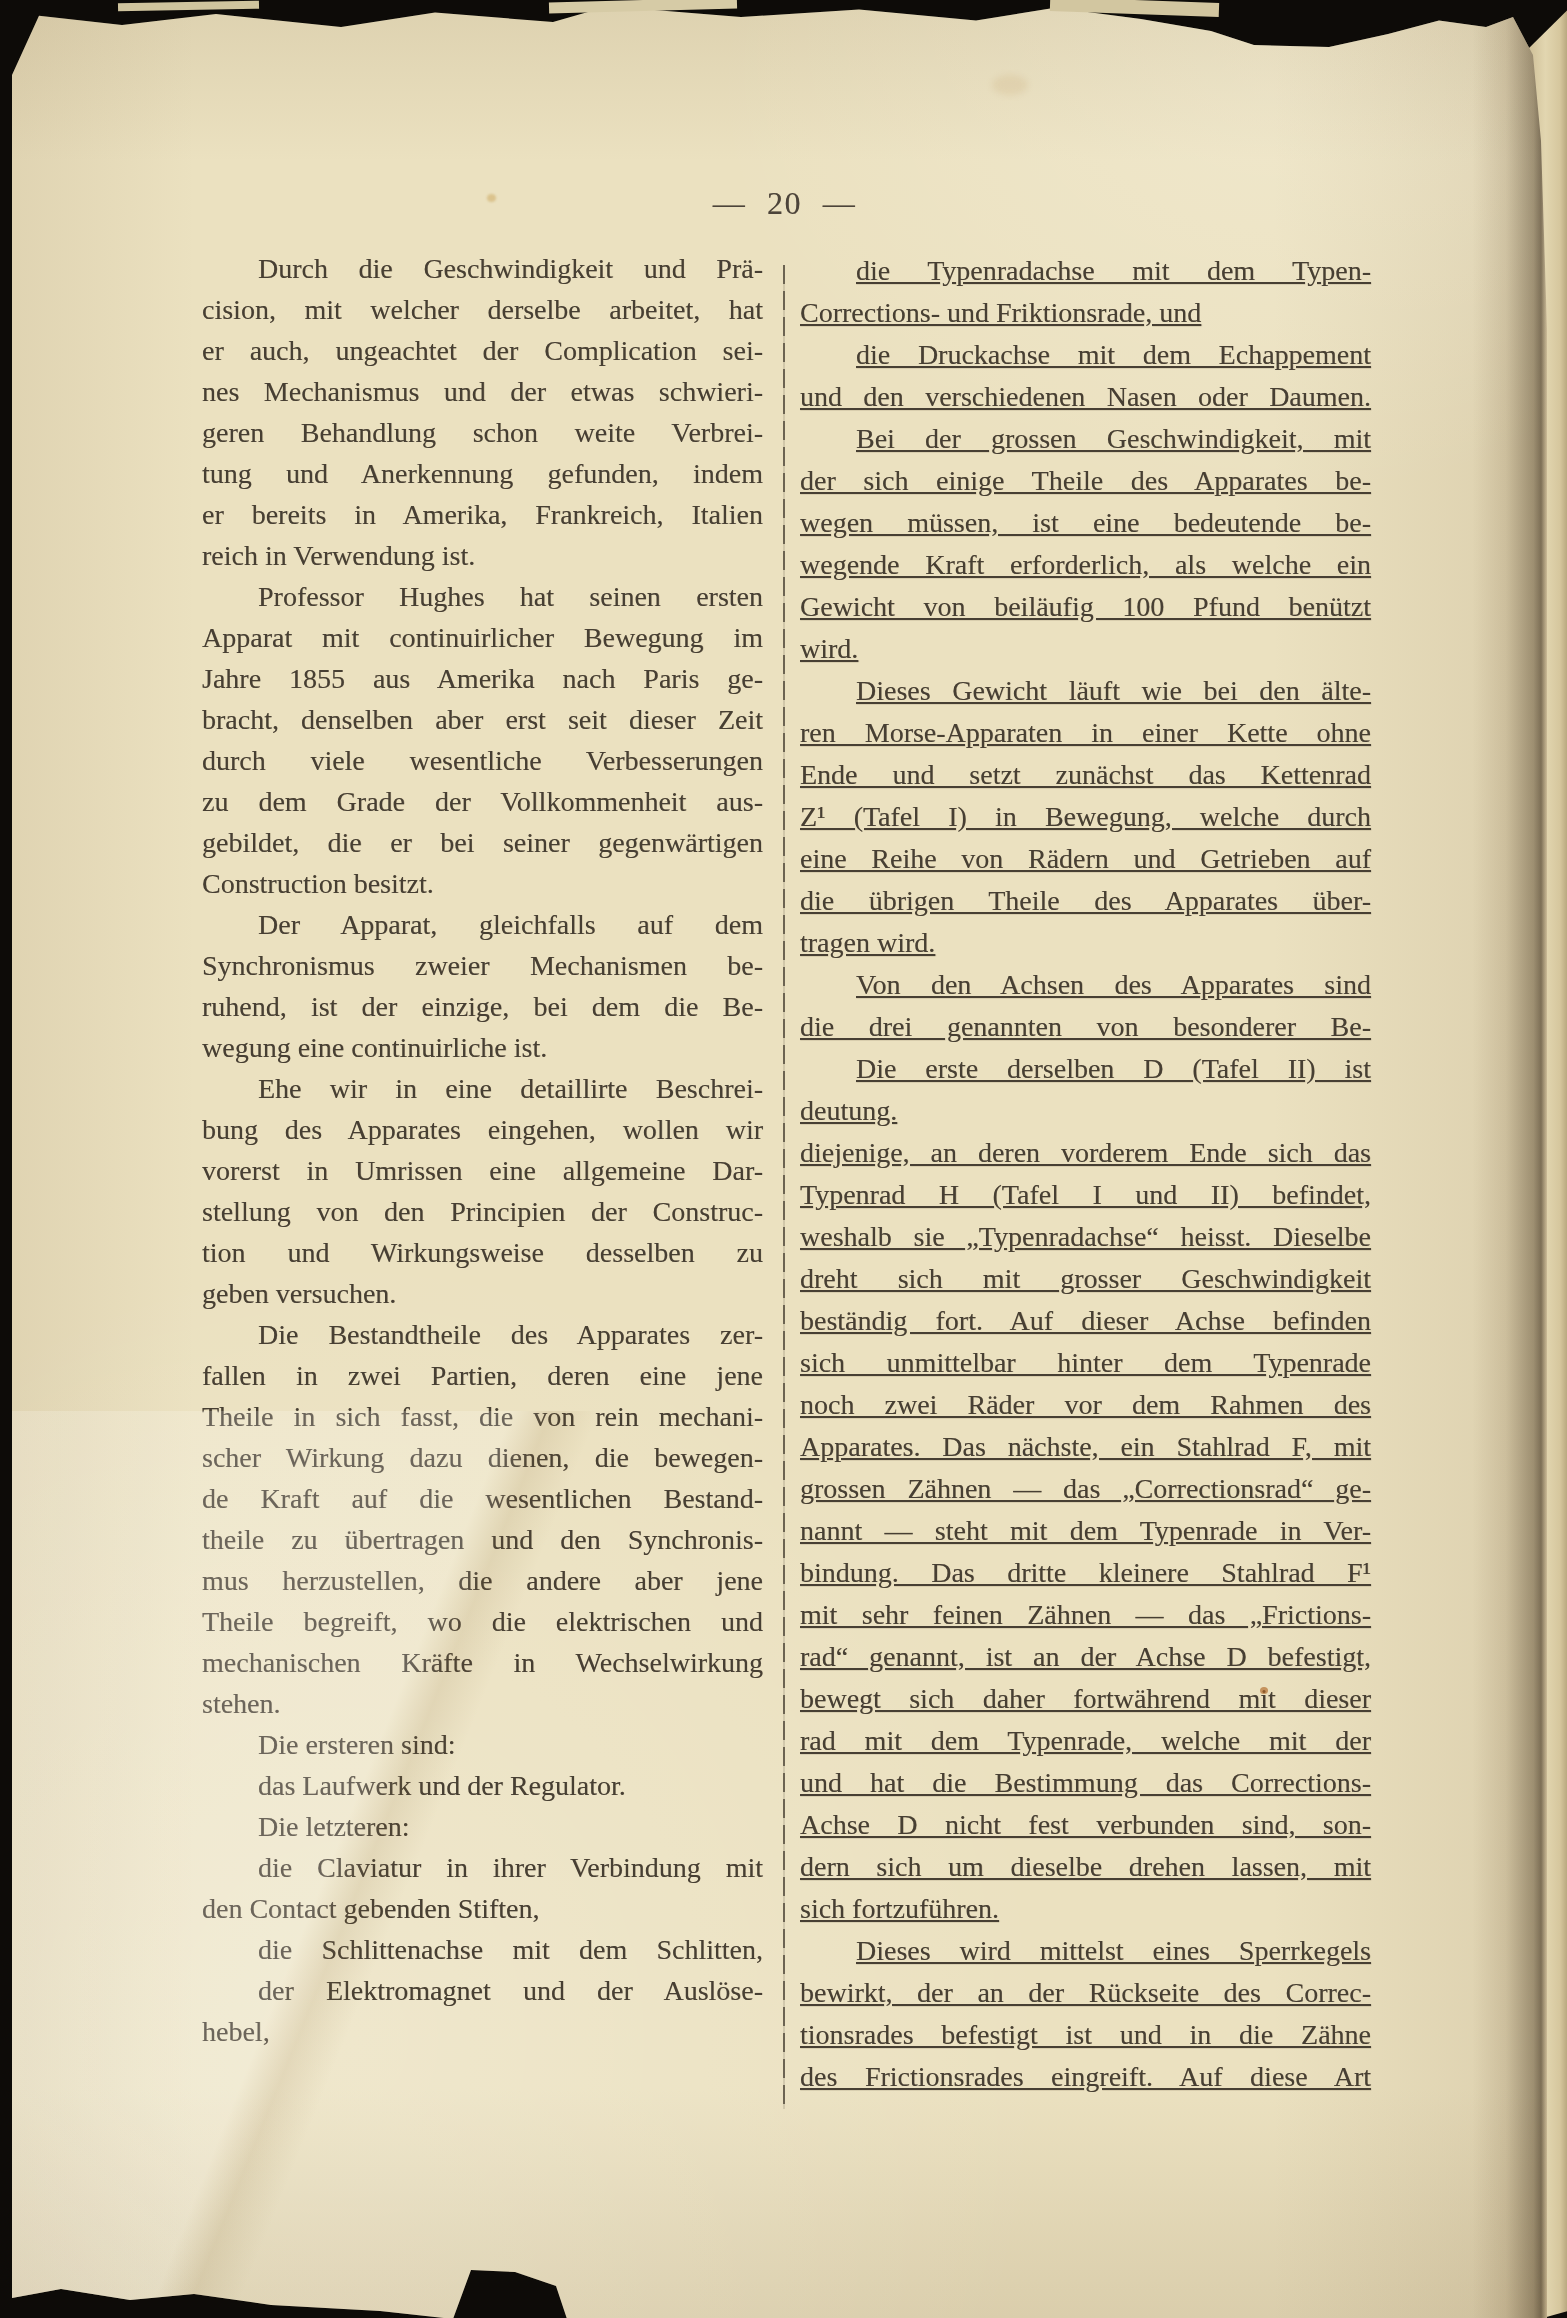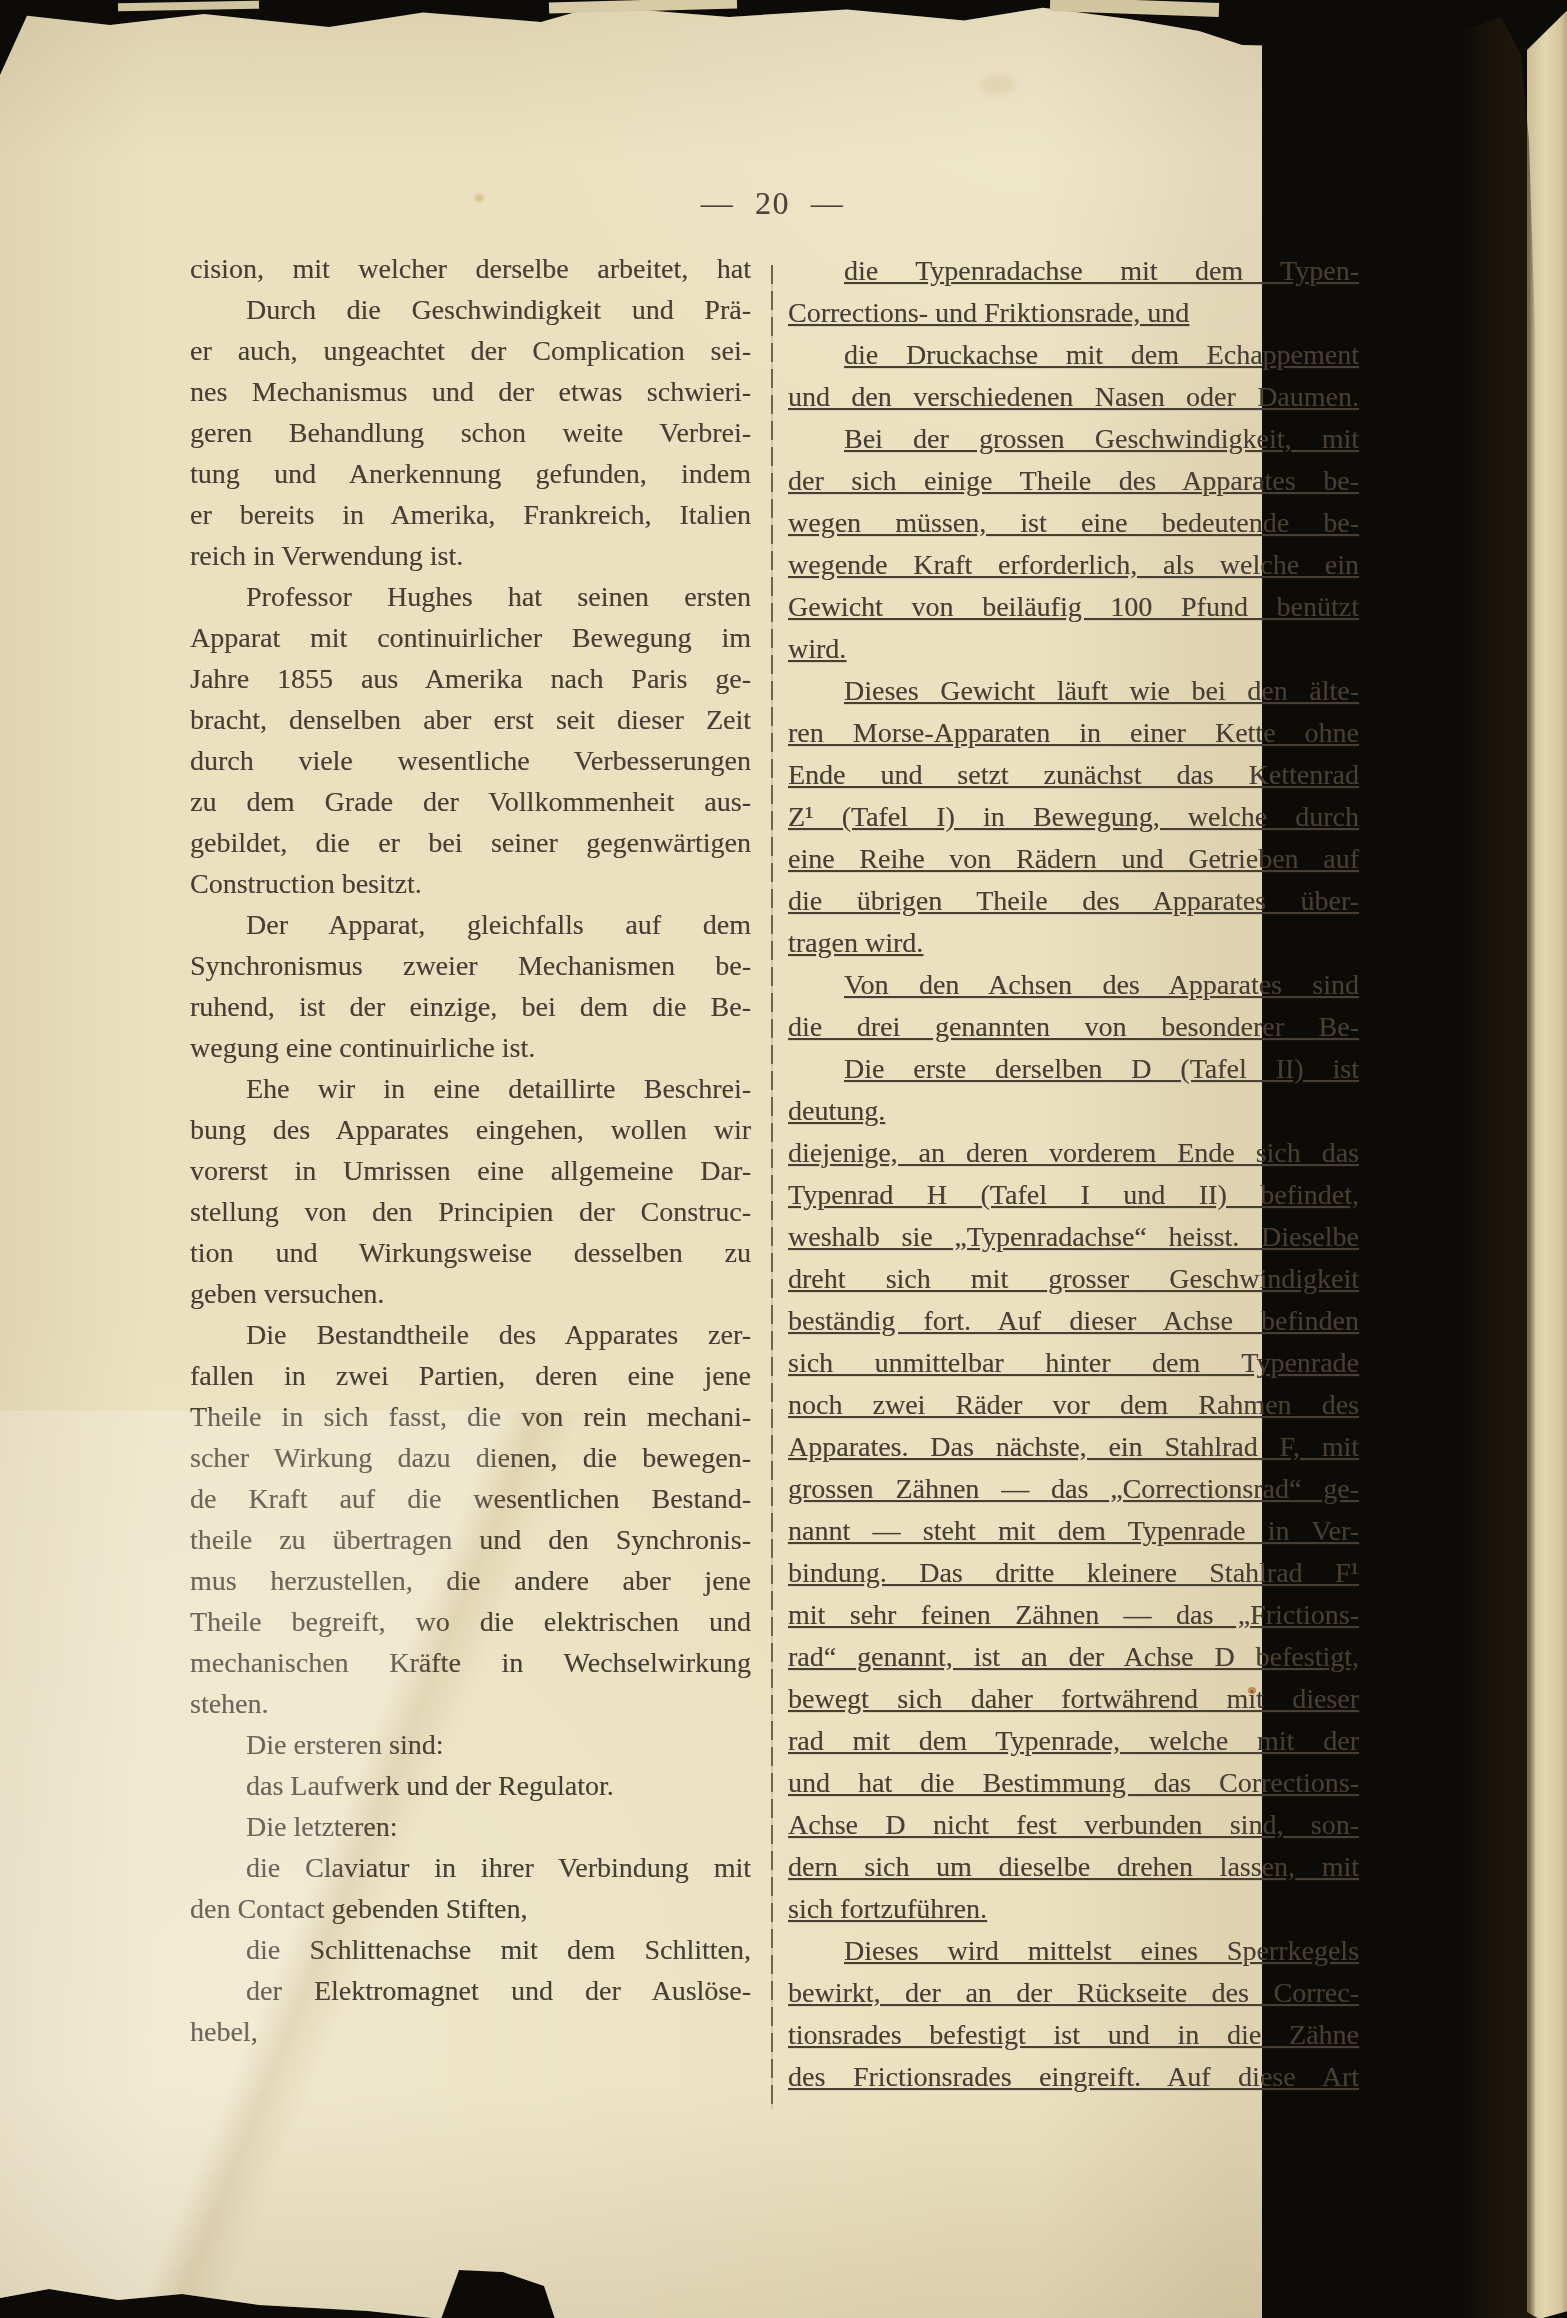--- a/index.html
+++ b/index.html
@@ -9,36 +9,35 @@
     font-family:"Liberation Serif","DejaVu Serif",serif;
   }
   
   .page-edge{
     position:absolute;left:1527px;top:0;width:41px;height:2319px;z-index:0;
     background:linear-gradient(to right,#cdbd95,#e2d6b0 45%,#d6c79e 80%,#b5a47c);
     clip-path:polygon(0px 50px,100% 9.4px,100% 2311px,30% 2319px,0px 2312px);
   }
   
   .paper{
-    position:absolute;left:0;top:0;width:1224px;height:2319px;z-index:1;
+    position:absolute;left:12px;top:0;width:1535px;height:2319px;z-index:1;
     background:
       radial-gradient(ellipse 1176px 1333px at 22% 88%, rgba(255,255,252,0.20), transparent 60%),
       radial-gradient(ellipse 862px 627px at 82% 4%, rgba(255,252,240,0.22), transparent 65%),
       linear-gradient(to right, rgba(125,95,55,0.10), transparent 12%, transparent 82%, rgba(110,80,40,0.10) 97%),
       linear-gradient(to bottom, rgba(120,95,55,0.12), transparent 7%, transparent 90%, rgba(115,88,48,0.14)),
       #ebe1c0;
     clip-path:polygon(
       0px 75px,27px 15.7px,110px 25px,204px 14px,329px 27px,423px 12.5px,541px 22px,
       596px 6.3px,729px 17px,847px 9.4px,964px 20.4px,1043px 7.8px,1129px 19px,
       1199px 31px,1242px 45px,1317px 47px,1376px 34px,1427px 20.4px,1474px 27px,
       1501px 17px,1521px 55px,1529px 141px,1535px 329px,
       1535px 2319px,
       555px 2319px,544px 2286px,503px 2272px,459px 2270px,441px 2319px,
       368px 2311px,259px 2305px,182px 2294px,118px 2300px,49px 2289px,0px 2298px);
-    padding-left:38px;
   }
   .fold-shadow{
     position:absolute;left:1460px;top:0;width:75px;height:100%;
     background:linear-gradient(to right, transparent, rgba(96,70,35,.14) 45%,
       rgba(60,42,18,.40) 82%, rgba(45,30,12,.55) 92%, rgba(150,120,75,.25));
   }
   .crease{
     position:absolute;left:0;top:1411px;width:596px;height:908px;
     background:linear-gradient(112deg, rgba(255,255,250,.20) 52%, rgba(140,110,60,.12) 56%, transparent 61%);
   }
@@ -79,22 +78,22 @@
 </head>
 <body>
 
 <div>
   <div class="page-edge"></div>
 
   <div class="paper">
     <div class="page-number">— 20 —</div>
 
     <div class="col col-left">
+        <div class="line ind">Durch die Geschwindigkeit und Prä-</div>
         <div class="line">cision, mit welcher derselbe arbeitet, hat</div>
-        <div class="line ind">Durch die Geschwindigkeit und Prä-</div>
         <div class="line">er auch, ungeachtet der Complication sei-</div>
         <div class="line">nes Mechanismus und der etwas schwieri-</div>
         <div class="line">geren Behandlung schon weite Verbrei-</div>
         <div class="line">tung und Anerkennung gefunden, indem</div>
         <div class="line">er bereits in Amerika, Frankreich, Italien</div>
         <div class="line noj">reich in Verwendung ist.</div>
         <div class="line ind">Professor Hughes hat seinen ersten</div>
         <div class="line">Apparat mit continuirlicher Bewegung im</div>
         <div class="line">Jahre 1855 aus Amerika nach Paris ge-</div>
         <div class="line">bracht, denselben aber erst seit dieser Zeit</div>

